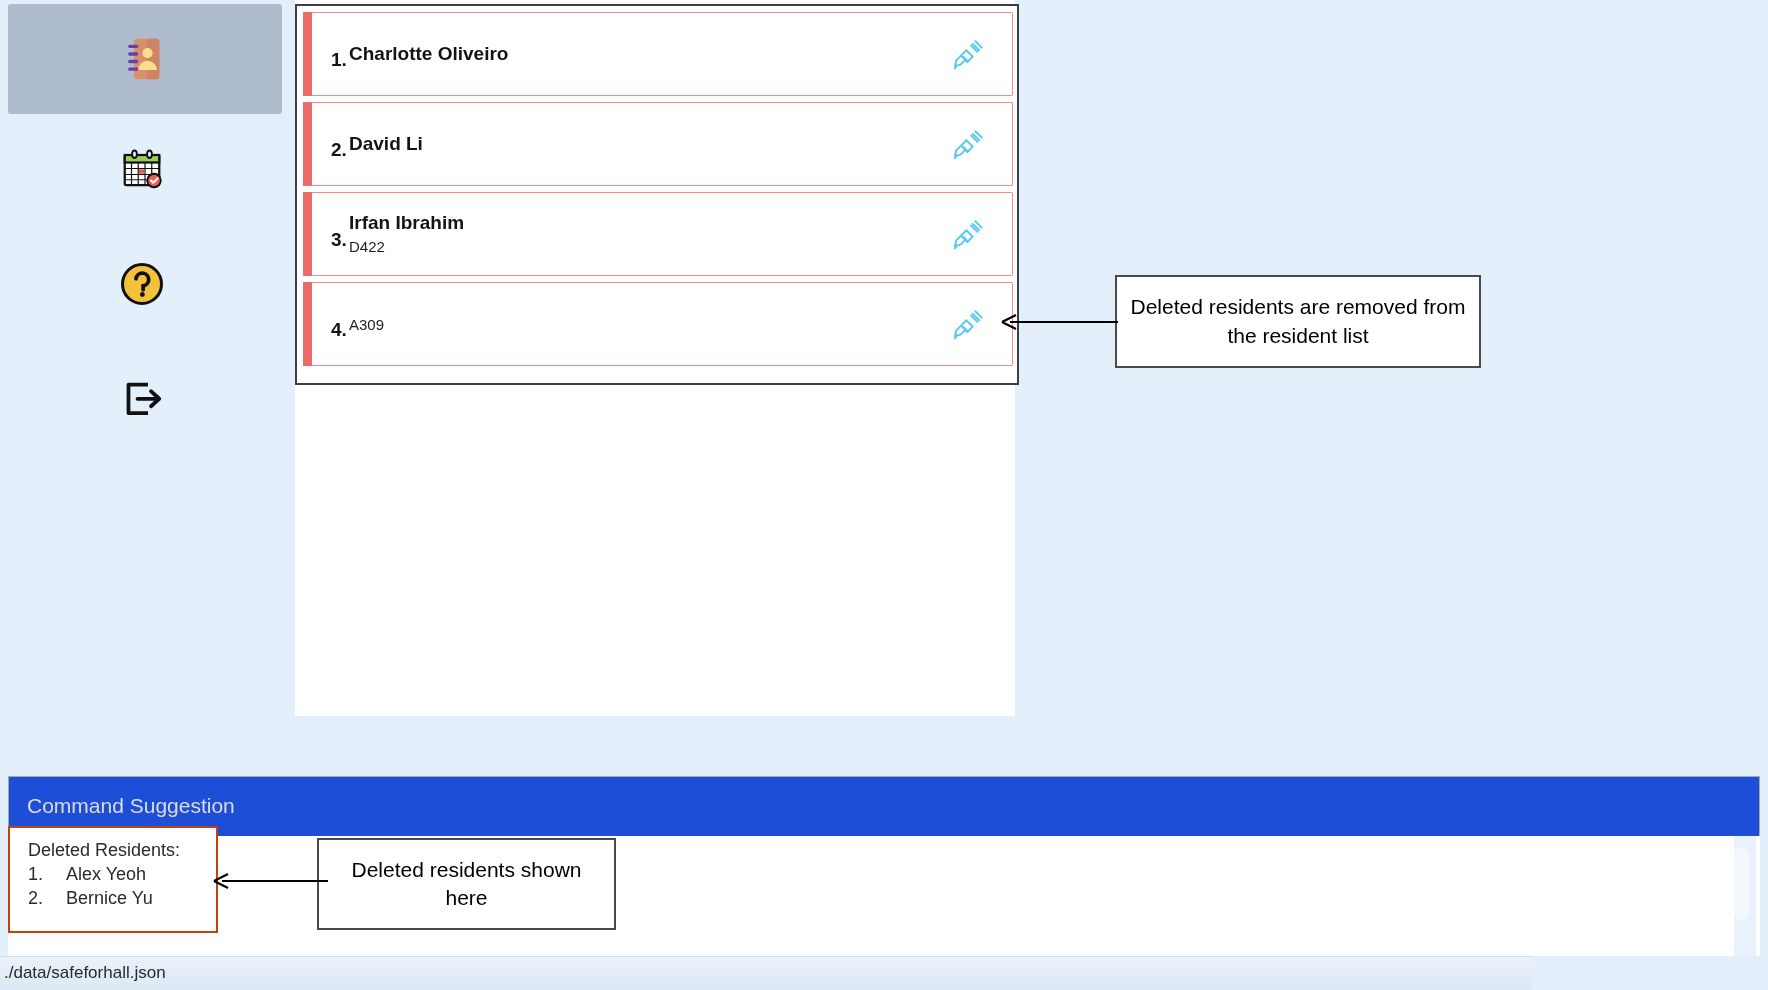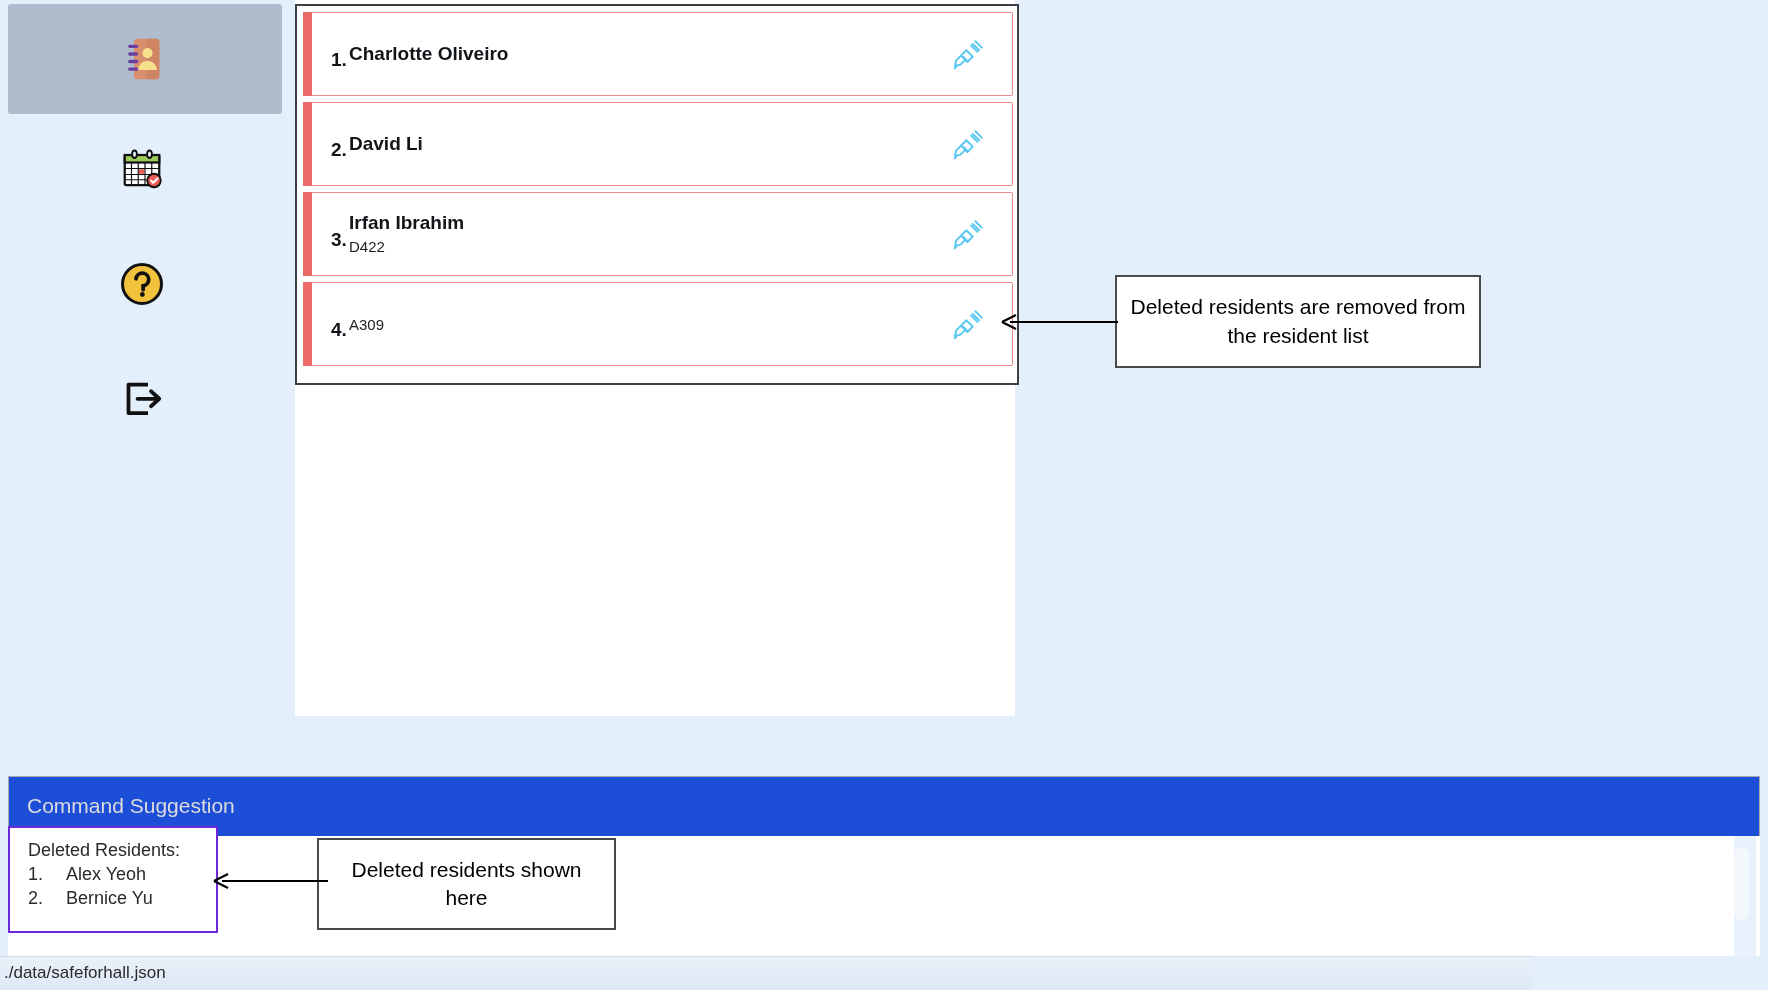--- a/index.html
+++ b/index.html
@@ -181,21 +181,21 @@
     position: absolute;
     pointer-events: none;
   }
 
   
   #deleted-box {
     position: absolute;
     left: 8px; top: 826px;
     width: 210px; height: 107px;
     background: #ffffff;
-    border: 2px solid #6d28d9;
+    border: 2px solid #c2410c;
     padding: 8px 7px 0 0;
   }
   #deleted-title {
     font-size: 18px;
     color: #2a2a2a;
     margin: 4px 0 2px 18px;
   }
   .deleted-item {
     display: flex;
     font-size: 18px;

